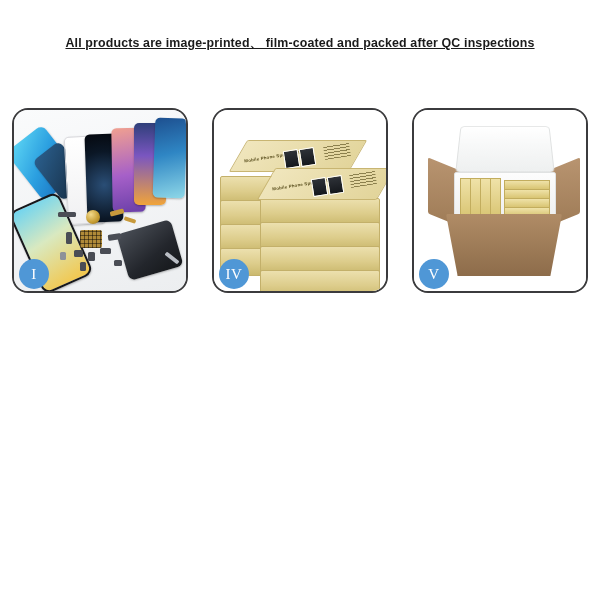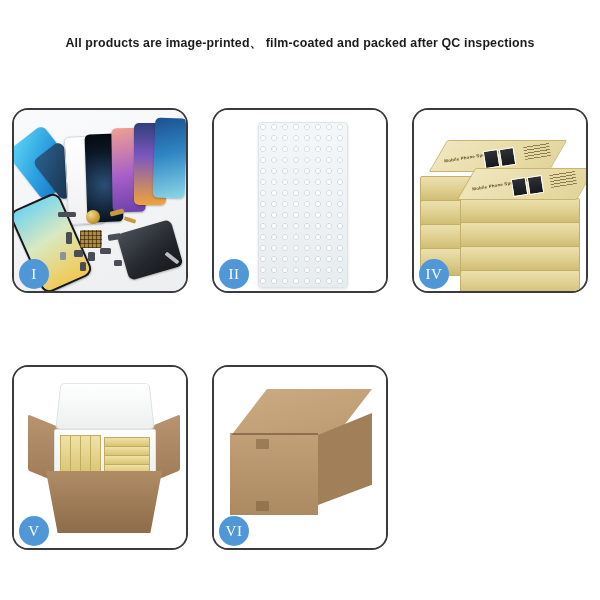--- a/index.html
+++ b/index.html
@@ -29,20 +29,21 @@
     line-height: 1.05;
     white-space: nowrap;
   }
   .subtitle {
     margin-top: 9px;
     font-size: 12.4px;
     font-weight: bold;
     letter-spacing: 0.15px;
     color: #1b1b1b;
     white-space: nowrap;
+    text-decoration: underline;
   }
 
   
   .grid {
     position: absolute;
     left: 12px;
     top: 108px;
     width: 576px;
     display: grid;
     grid-template-columns: repeat(3, 176px);
@@ -397,33 +398,20 @@
       <div class="part" style="left:86px;top:138px;width:11px;height:6px;"></div>
       <div class="part" style="left:94px;top:124px;width:13px;height:6px;transform:rotate(-8deg);"></div>
       <div class="part" style="left:66px;top:152px;width:6px;height:9px;"></div>
       <div class="part" style="left:46px;top:142px;width:6px;height:8px;background:#8d9199;"></div>
       <div class="part" style="left:100px;top:150px;width:8px;height:6px;"></div>
       <div class="part" style="left:150px;top:146px;width:16px;height:4px;background:#b9bdc4;transform:rotate(38deg);"></div>
     </div>
     <div class="badge">I</div>
   </div>
 
-  <div class="panel">
-    <div class="panel-inner p2">
-      <div class="inner-screen"></div>
-      <div class="inner-flex"></div>
-      <div class="inner-conn" style="left:70px;top:86px;"></div>
-      <div class="inner-conn" style="left:60px;top:152px;"></div>
-      <div class="inner-conn" style="left:96px;top:150px;"></div>
-      <div class="inner-blob"></div>
-      <div class="red-dot"></div>
-      <div class="bubble-bag"></div>
-    </div>
-    <div class="badge">II</div>
-  </div>
 
 
   <div class="panel">
     <div class="panel-inner p4">
       <div class="stack">
         <div class="kbox" style="left:0px;top:52px;"></div>
         <div class="kbox" style="left:0px;top:76px;"></div>
         <div class="kbox" style="left:0px;top:100px;"></div>
         <div class="kbox" style="left:0px;top:124px;"></div>
         <div class="kbox-top" style="left:18px;top:16px;"></div>
@@ -458,25 +446,14 @@
       <div class="c5-ybox" style="left:76px;top:68px;width:9px;height:38px;"></div>
       <div class="c5-ybox" style="left:90px;top:70px;width:44px;height:8px;"></div>
       <div class="c5-ybox" style="left:90px;top:79px;width:44px;height:8px;"></div>
       <div class="c5-ybox" style="left:90px;top:88px;width:44px;height:8px;"></div>
       <div class="c5-ybox" style="left:90px;top:97px;width:44px;height:8px;"></div>
       <div class="c5-body"></div>
     </div>
     <div class="badge">V</div>
   </div>
 
-  <div class="panel">
-    <div class="panel-inner p6">
-      <div class="c6-top"></div>
-      <div class="c6-side"></div>
-      <div class="c6-front"></div>
-      <div class="c6-seam"></div>
-      <div class="c6-tab" style="left:42px;top:72px;"></div>
-      <div class="c6-tab" style="left:42px;top:134px;"></div>
-    </div>
-    <div class="badge">VI</div>
-  </div>
 
 </div>
 
 </body></html>

